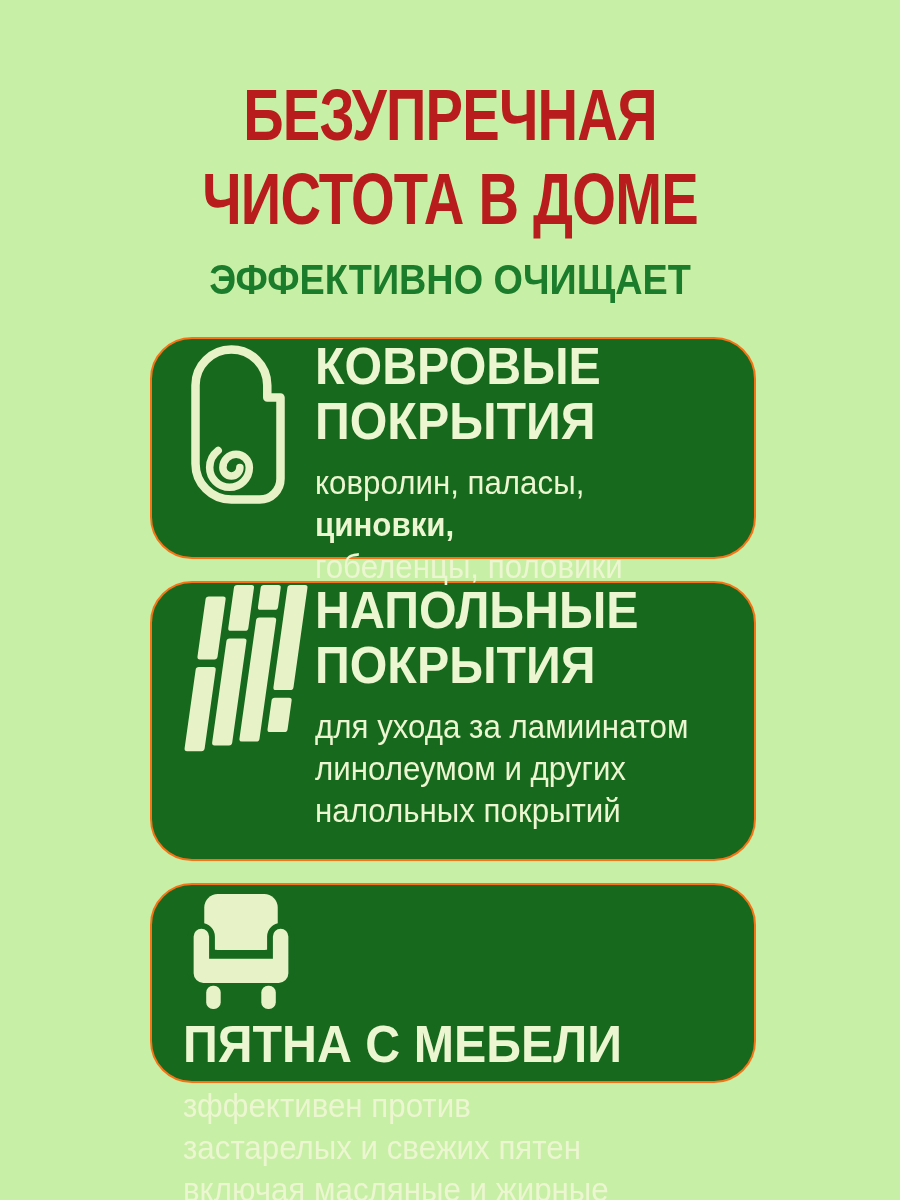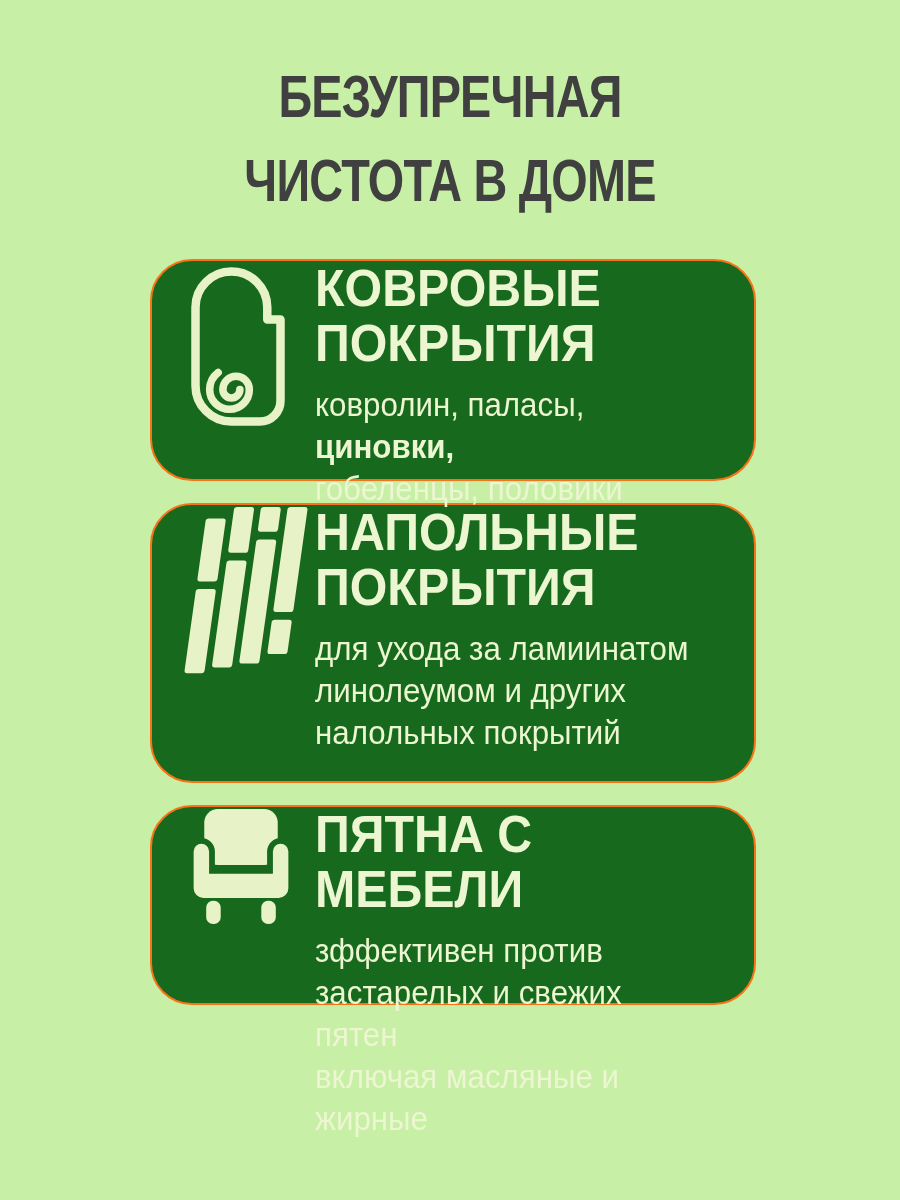--- a/index.html
+++ b/index.html
@@ -7,23 +7,23 @@
     width: 900px;
     height: 1200px;
     background: #c7efa5;
     font-family: "Liberation Sans", "DejaVu Sans", sans-serif;
     overflow: hidden;
   }
 
   
   .header { padding-top: 55px; text-align: center; }
   .headline {
-    margin: 0;
-    color: #404040;
-    font-size: 60px;
+    margin: 18px;
+    color: #b91c1c;
+    font-size: 72px;
     font-weight: 700;
     line-height: 84px;
     letter-spacing: -1px;
   }
   .headline .hline {
     display: block;
     transform: scaleX(0.78);
     transform-origin: 50% 50%;
     white-space: nowrap;
   }
@@ -53,21 +53,21 @@
     box-sizing: border-box;
     background: #17691e;
     border: 2px solid #f97316;
     border-radius: 42px;
     display: flex;
     align-items: flex-start;
     padding-left: 31px;
   }
   .card--carpet    { height: 222px; }
   .card--laminate  { height: 280px; }
-  .card--furniture { height: 200px; }
+  .card--furniture { height: 200px; flex-direction: column; }
 
   .icon-box {
     flex: 0 0 132px;
     width: 132px;
     display: flex;
     align-items: center;
     justify-content: flex-start;
   }
   .card-text { flex: 1 1 auto; min-width: 0; padding-right: 10px; }
 
@@ -98,20 +98,23 @@
   .icon-fill   { fill: #e7f3c7; }
 </style>
 </head>
 <body>
 
 <header class="header">
   <h1 class="headline">
     <span class="hline">БЕЗУПРЕЧНАЯ</span>
     <span class="hline">ЧИСТОТА В ДОМЕ</span>
   </h1>
+  <div class="subtitle">
+    <span class="sline">ЭФФЕКТИВНО ОЧИЩАЕТ</span>
+  </div>
 </header>
 
 <main class="cards">
 
   <section class="card card--carpet">
     <div class="icon-box">
       <svg width="110" height="170" viewBox="0 0 112 180" aria-hidden="true">
         <path class="icon-stroke" stroke-width="9" stroke-linejoin="round" d="M 87 62 V 49 A 38 38 0 0 0 49 11 A 38 38 0 0 0 11 49 V 132 A 38 38 0 0 0 49 170 H 79 A 22 22 0 0 0 101 148 V 62 Z"></path>
         <path class="icon-stroke" stroke-width="8" stroke-linecap="round" d="M 58 136 a 9 9 0 1 1 -18 0 a 14 14 0 1 1 28 0 a 21 21 0 1 1 -42 0 a 23 23 0 0 1 9 -18"></path>
       </svg>

